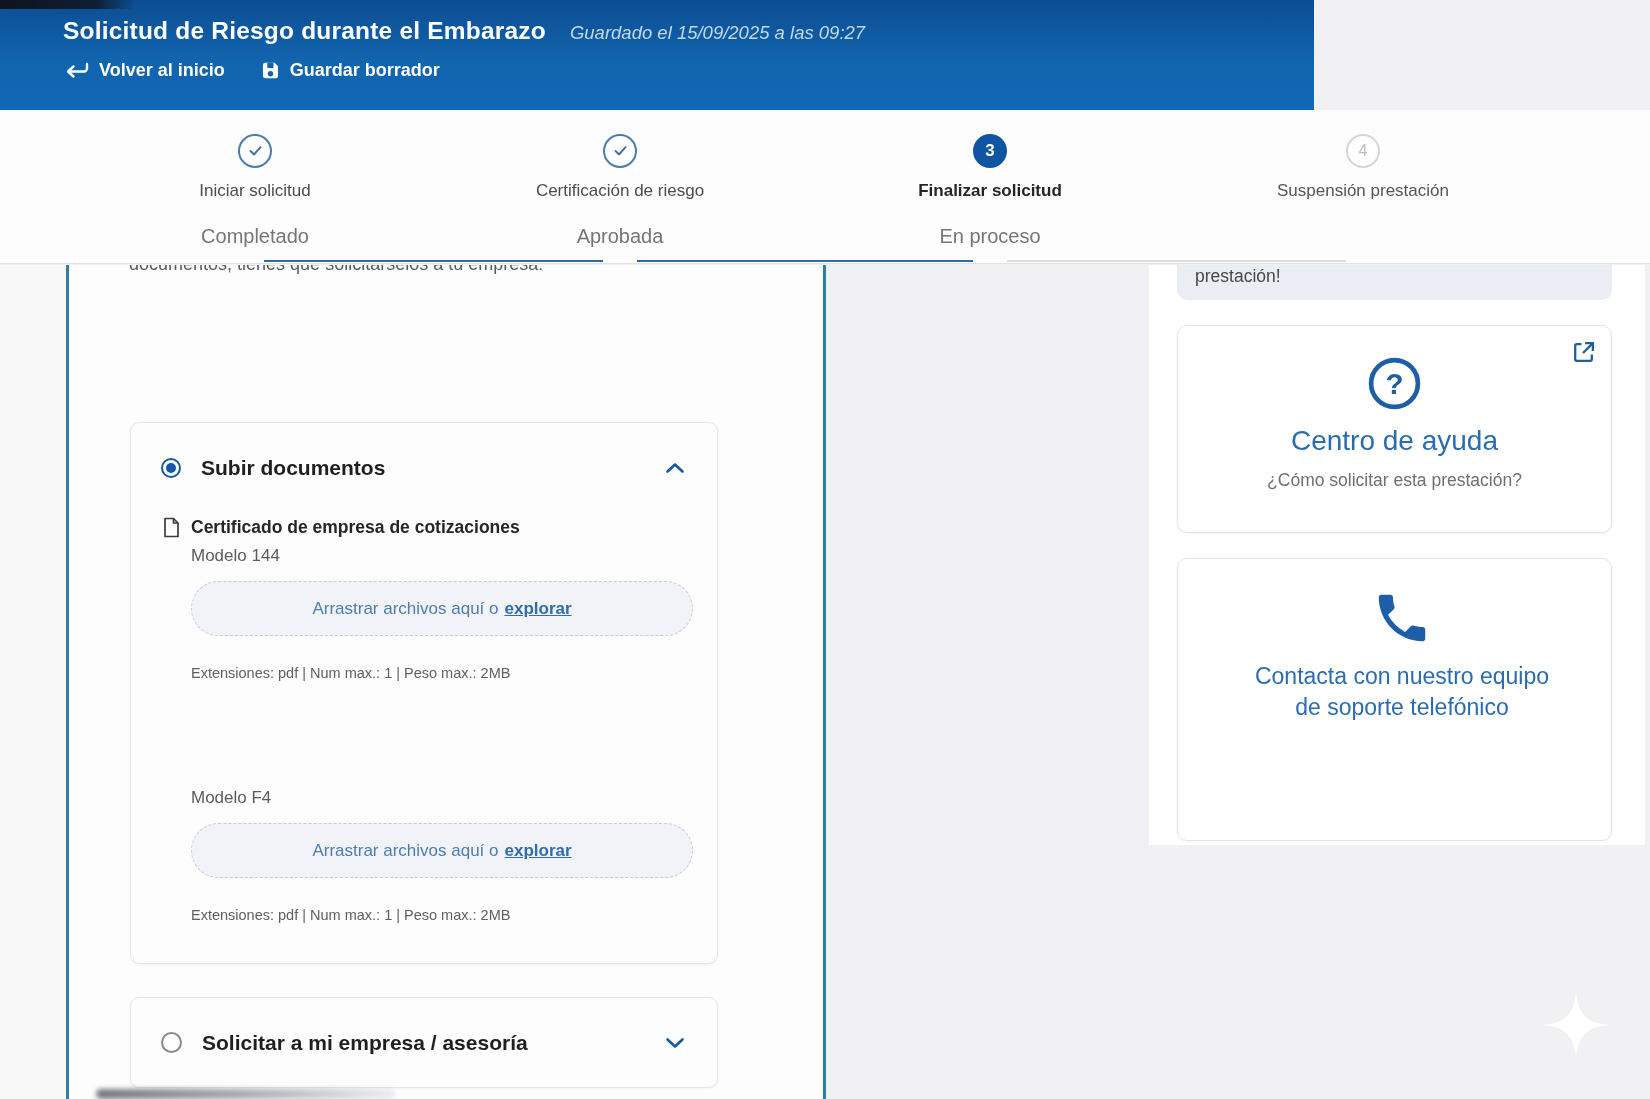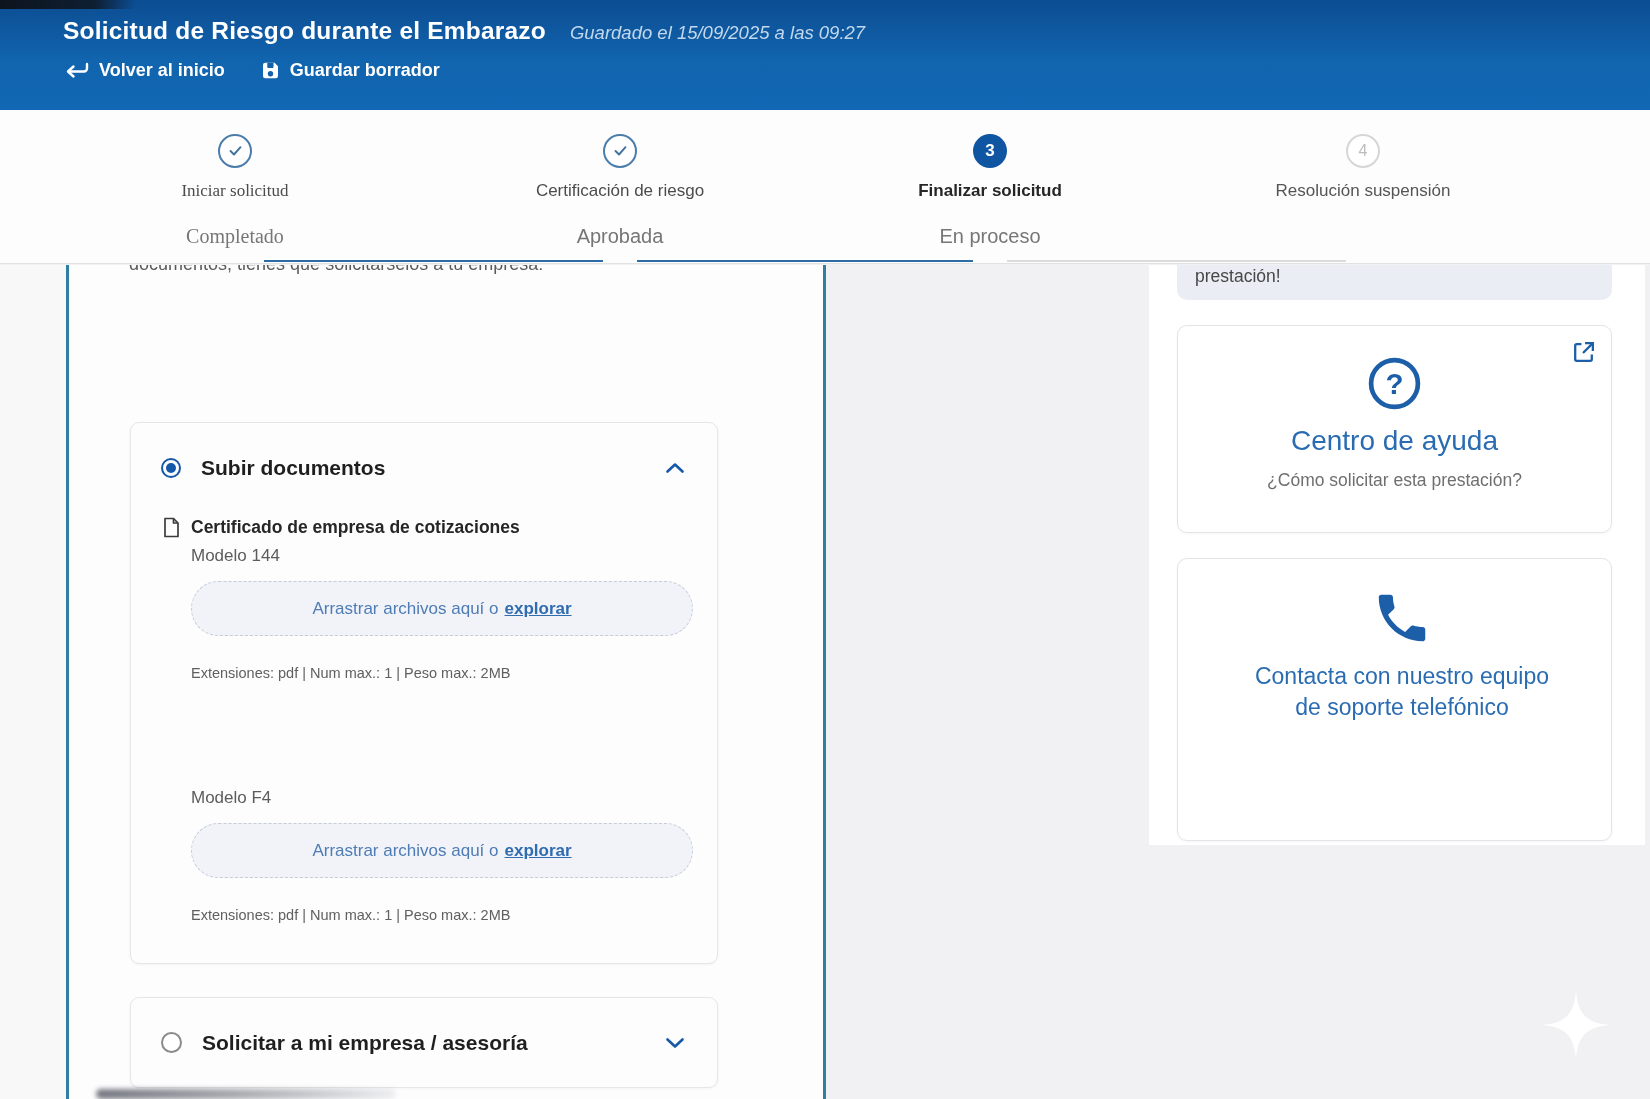--- a/index.html
+++ b/index.html
@@ -2,42 +2,42 @@
 <html><head>
 <meta charset="utf-8">
 <style>
   * { box-sizing: border-box; }
   html,body { margin:0; padding:0; }
   body { font-family: "Liberation Sans", sans-serif; background:#e8e8ea; }
   .screen { position:relative; width:1650px; height:1099px; overflow:hidden;
             background:#f1f1f3; font-family:"Liberation Sans", sans-serif; }
 
   
-  .app-header { position:absolute; left:0; top:0; width:1650px; height:110px;
+  .app-header { position:absolute; left:0; top:0; width:1314px; height:110px;
     background:linear-gradient(180deg,#0c4d92 0%, #1164ae 55%, #1268b4 100%);
     color:#fff; padding:17px 0 0 63px; z-index:2; }
   .header-row1 { display:flex; align-items:baseline; gap:24px; }
   .page-title { margin:0; font-size:24.5px; font-weight:bold; letter-spacing:.2px; }
   .saved-status { font-style:italic; font-size:18.5px; color:#c3d8ec; font-weight:400; }
   .header-row2 { margin-top:15px; display:flex; align-items:center; gap:36px; }
   .hdr-btn { display:flex; align-items:center; gap:10px; background:none; border:none;
     color:#fff; font-family:inherit; font-size:18px; font-weight:600; padding:0; cursor:pointer; }
 
   .artifact-topleft { position:absolute; left:0; top:0; width:136px; height:9px; z-index:5;
     background:linear-gradient(90deg,#0d141d 0%, #0e1f33 70%, rgba(14,31,51,0) 100%); }
 
   
   .stepper { position:absolute; left:0; top:110px; width:1650px; height:154px;
     background:#fdfdfe; border-bottom:1px solid #e2e2e3; z-index:1; }
   .connector { position:absolute; top:150px; height:2px; }
   .conn-1 { left:264px; width:339px; background:#2e6ca6; }
   .conn-2 { left:637px; width:336px; background:#2e6ca6; }
   .conn-3 { left:1007px; width:339px; background:#dcdcdc; }
   .step { position:absolute; top:24px; width:320px; text-align:center; }
-  .step-1 { left:75px;font-family:Liberation Serif, serif; } .step-2 { left:460px; } .step-3 { left:830px; } .step-4 { left:1203px; }
+  .step-1 { left:95px; } .step-2 { left:460px; } .step-3 { left:830px; } .step-4 { left:1203px; }
   .step-circle { width:34px; height:34px; border-radius:50%; margin:0 auto; background:#fff;
     display:flex; align-items:center; justify-content:center; }
   .step.done .step-circle { border:2px solid #4a7dab; }
   .step.current .step-circle { background:#0f55a1; color:#fff; font-weight:bold; font-size:17px; }
   .step.pending .step-circle { border:2px solid #d6d6d6; color:#bcbcbc; font-size:16px; }
   .step-label { margin-top:13px; font-size:17px; color:#4c4c4c; }
   .step.current .step-label { font-weight:bold; color:#262626; }
   .step.pending .step-label { color:#555; }
   .step-status { margin-top:24px; font-size:20px; color:#767676; }
 
@@ -168,21 +168,21 @@
     </div>
 
     <div class="step step-3 current">
       <div class="step-circle">3</div>
       <div class="step-label">Finalizar solicitud</div>
       <div class="step-status">En proceso</div>
     </div>
 
     <div class="step step-4 pending">
       <div class="step-circle">4</div>
-      <div class="step-label">Resolución suspensión</div>
+      <div class="step-label">Suspensión prestación</div>
     </div>
   </div>
 
   <div class="left-strip"></div>
   <main class="main-panel">
     <div class="clipped-intro">
       <span>documentos, tienes que solicitárselos a tu empresa:</span>
     </div>
 
 

